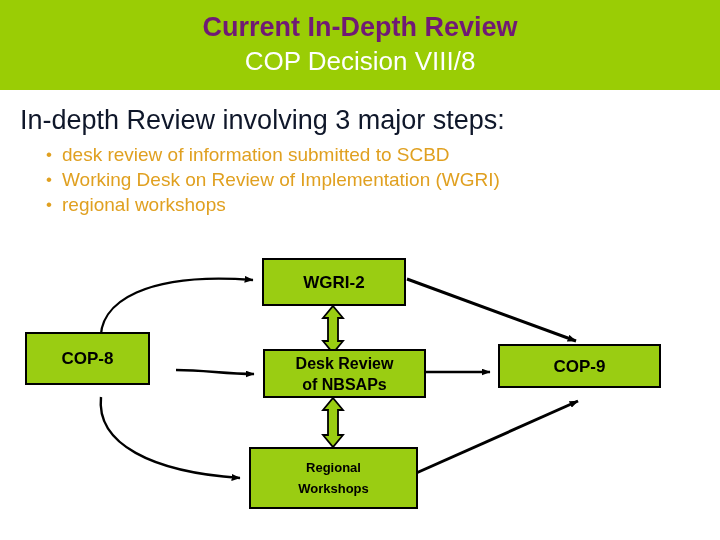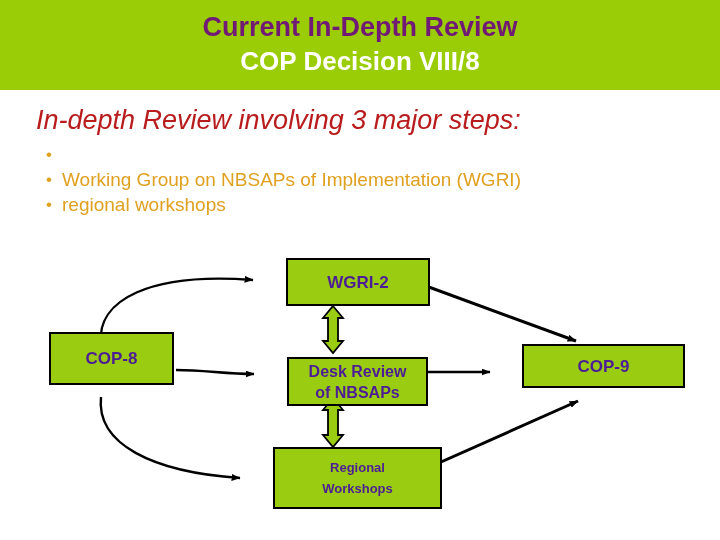--- a/index.html
+++ b/index.html
@@ -39,36 +39,35 @@
     white-space: nowrap;
   }
   #header-title-line2 {
     position: absolute;
     left: 0;
     top: 46px;
     width: 720px;
     text-align: center;
     color: #ffffff;
     font-size: 26px;
-    font-weight: bold;
+    font-weight: normal;
     line-height: 31px;
     white-space: nowrap;
   }
 
   
   #body-heading {
     position: absolute;
-    left: 36px;
+    left: 20px;
     top: 104px;
-    color: #b91c1c;
+    color: #0f172a;
     font-size: 27px;
     font-weight: normal;
     line-height: 32px;
     white-space: nowrap;
-    font-style: italic;
   }
   #bullet-list {
     position: absolute;
     left: 36px;
     top: 142px;
     width: 660px;
   }
   .bullet-row {
     display: flex;
     align-items: flex-start;
@@ -98,35 +97,34 @@
     pointer-events: none;
   }
   .node-box {
     position: absolute;
     background: #9acd12;
     border: 2px solid #000000;
     box-sizing: border-box;
     display: flex;
     align-items: center;
     text-align: center;
-    color: #4c1d95;
+    color: #000000;
     font-weight: bold;
     line-height: 21px;
-    margin-left: 24px;
   }
   #node-wgri2 {
     left: 262px; top: 258px; width: 144px; height: 48px;
     font-size: 17px;
   }
   #node-cop8 {
     left: 25px; top: 332px; width: 125px; height: 53px;
     font-size: 17px;
   }
   #node-desk-review {
-    left: 263px; top: 357px; width: 141px; height: 49px;
+    left: 263px; top: 349px; width: 163px; height: 49px;
     font-size: 16px;
   }
   #node-cop9 {
     left: 498px; top: 344px; width: 163px; height: 44px;
     font-size: 17px;
   }
   #node-regional-workshops {
     left: 249px; top: 447px; width: 169px; height: 62px;
     font-size: 13px;
   }
@@ -141,24 +139,25 @@
 
 <div id="header-band"></div>
 <div id="header-title-line1">Current In-Depth Review</div>
 <div id="header-title-line2">COP Decision VIII/8</div>
 
 <div id="body-heading">In-depth Review involving 3 major steps:</div>
 
 <div id="bullet-list">
   <div class="bullet-row">
     <span class="bullet-mark">•</span>
+    <span class="bullet-text">desk review of information submitted to SCBD</span>
   </div>
   <div class="bullet-row">
     <span class="bullet-mark">•</span>
-    <span class="bullet-text">Working Group on NBSAPs of Implementation (WGRI)</span>
+    <span class="bullet-text">Working Desk on Review of Implementation (WGRI)</span>
   </div>
   <div class="bullet-row">
     <span class="bullet-mark">•</span>
     <span class="bullet-text">regional workshops</span>
   </div>
 </div>
 
 <svg id="diagram" viewBox="0 0 720 540" width="720" height="540">
   <defs>
     <marker id="arrowhead" markerWidth="9" markerHeight="7" refX="8.4" refY="3.5" orient="auto" markerUnits="userSpaceOnUse">

